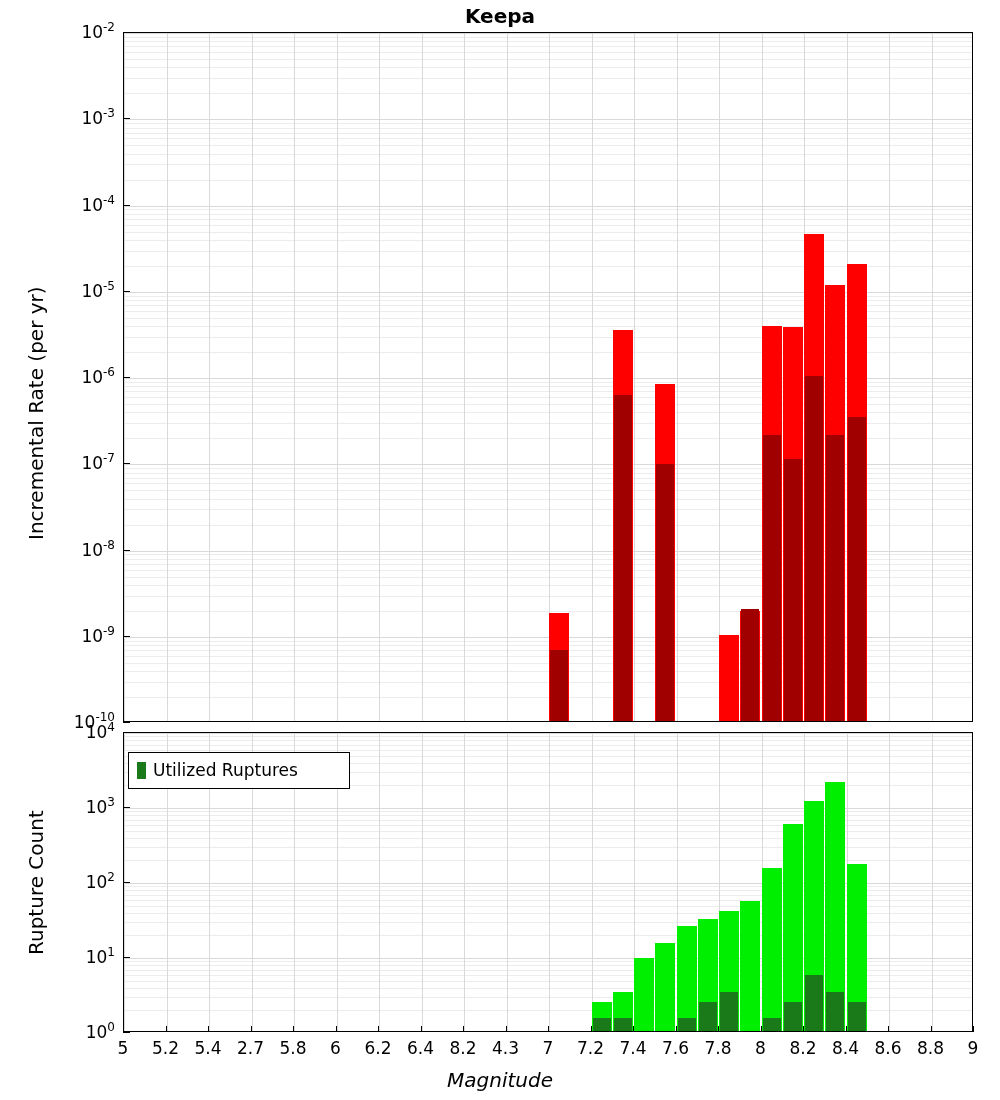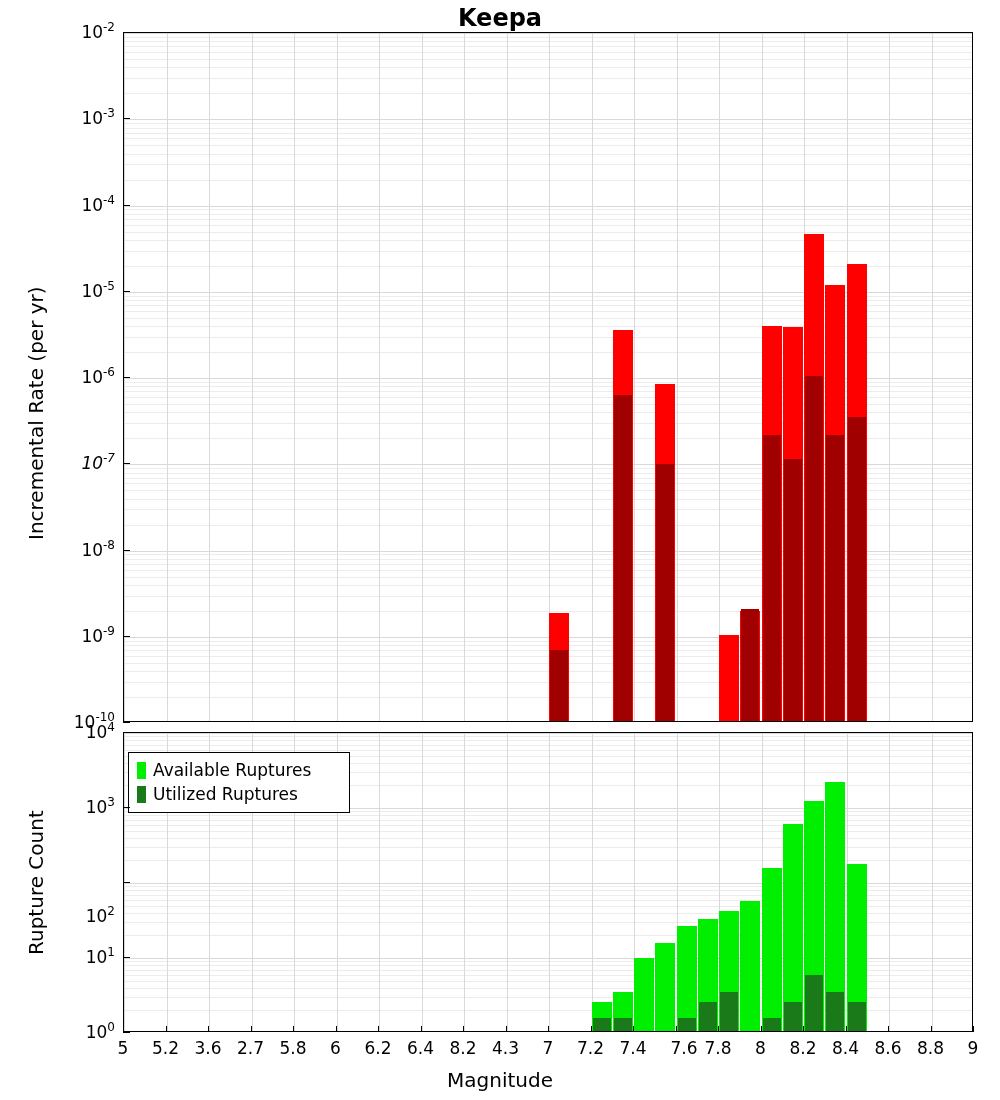--- a/index.html
+++ b/index.html
@@ -36,21 +36,21 @@
     font-size:20px;
     color:#000;
     white-space:nowrap;
   }
   .rot{transform-origin:0 0;transform:rotate(-90deg);}
 
   #chart-title{
     position:absolute;
     top:4px;left:0;width:1000px;
     text-align:center;
-    font-size:24px;
+    font-size:20px;
     font-weight:bold;
   }
 
   
   .legend{
     position:absolute;
     background:#fff;
     border:1px solid #000;
     padding:5px 8px 6px 8px;
     box-sizing:border-box;
@@ -270,67 +270,63 @@
       <div class="bar" style="left:680.0px;top:67.7px;width:20.2px;height:232.3px;background:#00ee00;"></div>
       <div class="bar" style="left:681.0px;top:241.6px;width:18.2px;height:58.4px;background:#1a7a1a;"></div>
       <div class="bar" style="left:701.3px;top:49.3px;width:20.2px;height:250.7px;background:#00ee00;"></div>
       <div class="bar" style="left:702.3px;top:259.2px;width:18.2px;height:40.8px;background:#1a7a1a;"></div>
       <div class="bar" style="left:722.5px;top:130.9px;width:20.2px;height:169.1px;background:#00ee00;"></div>
       <div class="bar" style="left:723.5px;top:268.9px;width:18.2px;height:31.1px;background:#1a7a1a;"></div>
     </div>
 
   <div class="axis-title rot" style="left:24px;top:955px;">Rupture Count</div>
 
-  <div class="axis-title" style="left:0;top:1068px;width:1000px;text-align:center;">Magnitude</div>
+  <div class="axis-title" style="left:0;top:1068px;width:1000px;text-align:center;font-style:italic;">Magnitude</div>
 
 
   <div class="legend" id="legend-bottom" style="left:128px;top:752px;width:222px;">
-    <div class="legend-row">
-      <div class="legend-swatch" style="background:#00ee00;"></div>
-      <div class="legend-text">Available Ruptures</div>
-    </div>
     <div class="legend-row">
       <div class="legend-swatch" style="background:#1a7a1a;"></div>
       <div class="legend-text">Utilized Ruptures</div>
     </div>
   </div>
 
 <div class="tick-label ytick" style="left:45px;top:710.0px;width:70px;"><span>10</span><sup style="font-size:12px;">-10</sup></div>
     <div class="tickmark" style="left:123px;top:722.0px;width:7px;height:1px;"></div>
     <div class="tick-label ytick" style="left:45px;top:623.8px;width:70px;"><span>10</span><sup style="font-size:12px;">-9</sup></div>
     <div class="tickmark" style="left:123px;top:635.8px;width:7px;height:1px;"></div>
     <div class="tick-label ytick" style="left:45px;top:537.5px;width:70px;"><span>10</span><sup style="font-size:12px;">-8</sup></div>
     <div class="tickmark" style="left:123px;top:549.5px;width:7px;height:1px;"></div>
-    <div class="tick-label ytick" style="left:45px;top:451.3px;width:70px;font-style:italic;"><span>10</span><sup style="font-size:12px;">-7</sup></div>
+    <div class="tick-label ytick" style="left:45px;top:451.3px;width:70px;"><span>10</span><sup style="font-size:12px;">-7</sup></div>
     <div class="tickmark" style="left:123px;top:463.3px;width:7px;height:1px;"></div>
     <div class="tick-label ytick" style="left:45px;top:365.0px;width:70px;"><span>10</span><sup style="font-size:12px;">-6</sup></div>
     <div class="tickmark" style="left:123px;top:377.0px;width:7px;height:1px;"></div>
     <div class="tick-label ytick" style="left:45px;top:278.8px;width:70px;"><span>10</span><sup style="font-size:12px;">-5</sup></div>
     <div class="tickmark" style="left:123px;top:290.8px;width:7px;height:1px;"></div>
     <div class="tick-label ytick" style="left:45px;top:192.5px;width:70px;"><span>10</span><sup style="font-size:12px;">-4</sup></div>
     <div class="tickmark" style="left:123px;top:204.5px;width:7px;height:1px;"></div>
     <div class="tick-label ytick" style="left:45px;top:106.3px;width:70px;"><span>10</span><sup style="font-size:12px;">-3</sup></div>
     <div class="tickmark" style="left:123px;top:118.3px;width:7px;height:1px;"></div>
     <div class="tick-label ytick" style="left:45px;top:20.0px;width:70px;"><span>10</span><sup style="font-size:12px;">-2</sup></div>
     <div class="tickmark" style="left:123px;top:32.0px;width:7px;height:1px;"></div>
     <div class="tick-label ytick" style="left:45px;top:1020.0px;width:70px;"><span>10</span><sup style="font-size:12px;">0</sup></div>
     <div class="tickmark" style="left:123px;top:1032.0px;width:7px;height:1px;"></div>
     <div class="tick-label ytick" style="left:45px;top:945.0px;width:70px;"><span>10</span><sup style="font-size:12px;">1</sup></div>
     <div class="tickmark" style="left:123px;top:957.0px;width:7px;height:1px;"></div>
-    <div class="tick-label ytick" style="left:45px;top:870.0px;width:70px;margin-top:34px;"><span>10</span><sup style="font-size:12px;">2</sup></div>
+    <div class="tick-label ytick" style="left:45px;top:870.0px;width:70px;"><span>10</span><sup style="font-size:12px;">2</sup></div>
     <div class="tickmark" style="left:123px;top:882.0px;width:7px;height:1px;"></div>
     <div class="tick-label ytick" style="left:45px;top:795.0px;width:70px;"><span>10</span><sup style="font-size:12px;">3</sup></div>
     <div class="tickmark" style="left:123px;top:807.0px;width:7px;height:1px;"></div>
     <div class="tick-label ytick" style="left:45px;top:720.0px;width:70px;"><span>10</span><sup style="font-size:12px;">4</sup></div>
     <div class="tickmark" style="left:123px;top:732.0px;width:7px;height:1px;"></div>
     <div class="tick-label" style="left:101.0px;top:1038px;width:44px;text-align:center;">5</div>
     <div class="tickmark" style="left:123.0px;top:1026px;width:1px;height:6px;"></div>
     <div class="tick-label" style="left:143.5px;top:1038px;width:44px;text-align:center;">5.2</div>
     <div class="tickmark" style="left:165.5px;top:1026px;width:1px;height:6px;"></div>
-    <div class="tick-label" style="left:186.0px;top:1038px;width:44px;text-align:center;">3.6</div>
+    <div class="tick-label" style="left:186.0px;top:1038px;width:44px;text-align:center;">5.4</div>
     <div class="tickmark" style="left:208.0px;top:1026px;width:1px;height:6px;"></div>
     <div class="tick-label" style="left:228.5px;top:1038px;width:44px;text-align:center;">2.7</div>
     <div class="tickmark" style="left:250.5px;top:1026px;width:1px;height:6px;"></div>
     <div class="tick-label" style="left:271.0px;top:1038px;width:44px;text-align:center;">5.8</div>
     <div class="tickmark" style="left:293.0px;top:1026px;width:1px;height:6px;"></div>
     <div class="tick-label" style="left:313.5px;top:1038px;width:44px;text-align:center;">6</div>
     <div class="tickmark" style="left:335.5px;top:1026px;width:1px;height:6px;"></div>
     <div class="tick-label" style="left:356.0px;top:1038px;width:44px;text-align:center;">6.2</div>
     <div class="tickmark" style="left:378.0px;top:1026px;width:1px;height:6px;"></div>
     <div class="tick-label" style="left:398.5px;top:1038px;width:44px;text-align:center;">6.4</div>
@@ -338,21 +334,21 @@
     <div class="tick-label" style="left:441.0px;top:1038px;width:44px;text-align:center;">8.2</div>
     <div class="tickmark" style="left:463.0px;top:1026px;width:1px;height:6px;"></div>
     <div class="tick-label" style="left:483.5px;top:1038px;width:44px;text-align:center;">4.3</div>
     <div class="tickmark" style="left:505.5px;top:1026px;width:1px;height:6px;"></div>
     <div class="tick-label" style="left:526.0px;top:1038px;width:44px;text-align:center;">7</div>
     <div class="tickmark" style="left:548.0px;top:1026px;width:1px;height:6px;"></div>
     <div class="tick-label" style="left:568.5px;top:1038px;width:44px;text-align:center;">7.2</div>
     <div class="tickmark" style="left:590.5px;top:1026px;width:1px;height:6px;"></div>
     <div class="tick-label" style="left:611.0px;top:1038px;width:44px;text-align:center;">7.4</div>
     <div class="tickmark" style="left:633.0px;top:1026px;width:1px;height:6px;"></div>
-    <div class="tick-label" style="left:653.5px;top:1038px;width:44px;text-align:right;">7.6</div>
+    <div class="tick-label" style="left:653.5px;top:1038px;width:44px;text-align:center;">7.6</div>
     <div class="tickmark" style="left:675.5px;top:1026px;width:1px;height:6px;"></div>
     <div class="tick-label" style="left:696.0px;top:1038px;width:44px;text-align:center;">7.8</div>
     <div class="tickmark" style="left:718.0px;top:1026px;width:1px;height:6px;"></div>
     <div class="tick-label" style="left:738.5px;top:1038px;width:44px;text-align:center;">8</div>
     <div class="tickmark" style="left:760.5px;top:1026px;width:1px;height:6px;"></div>
     <div class="tick-label" style="left:781.0px;top:1038px;width:44px;text-align:center;">8.2</div>
     <div class="tickmark" style="left:803.0px;top:1026px;width:1px;height:6px;"></div>
     <div class="tick-label" style="left:823.5px;top:1038px;width:44px;text-align:center;">8.4</div>
     <div class="tickmark" style="left:845.5px;top:1026px;width:1px;height:6px;"></div>
     <div class="tick-label" style="left:866.0px;top:1038px;width:44px;text-align:center;">8.6</div>

